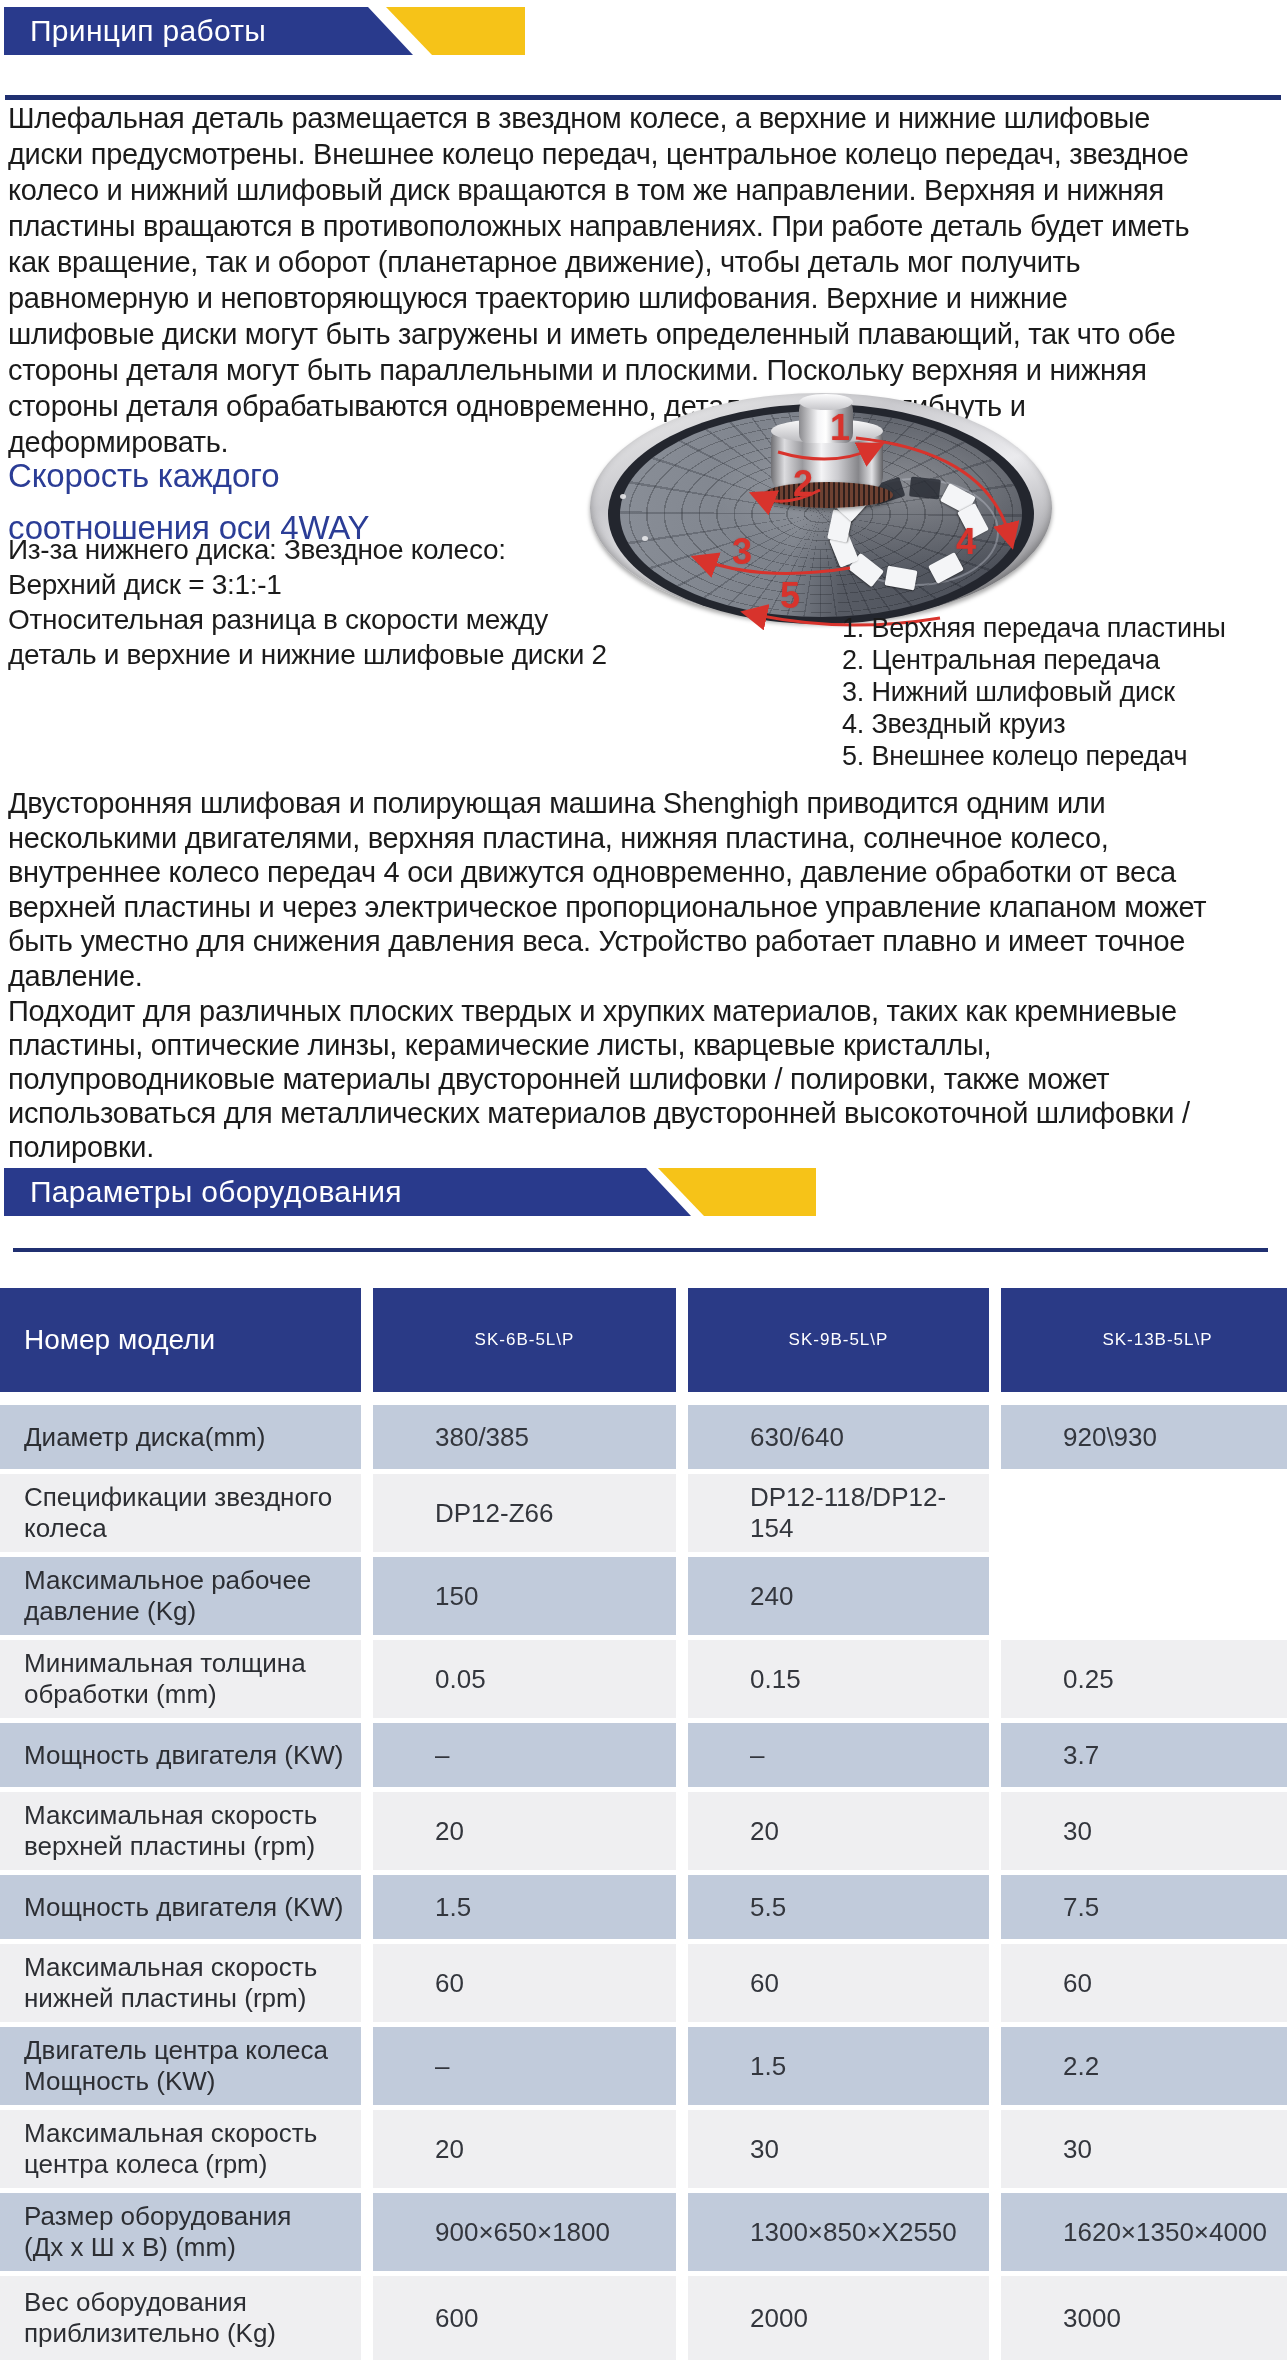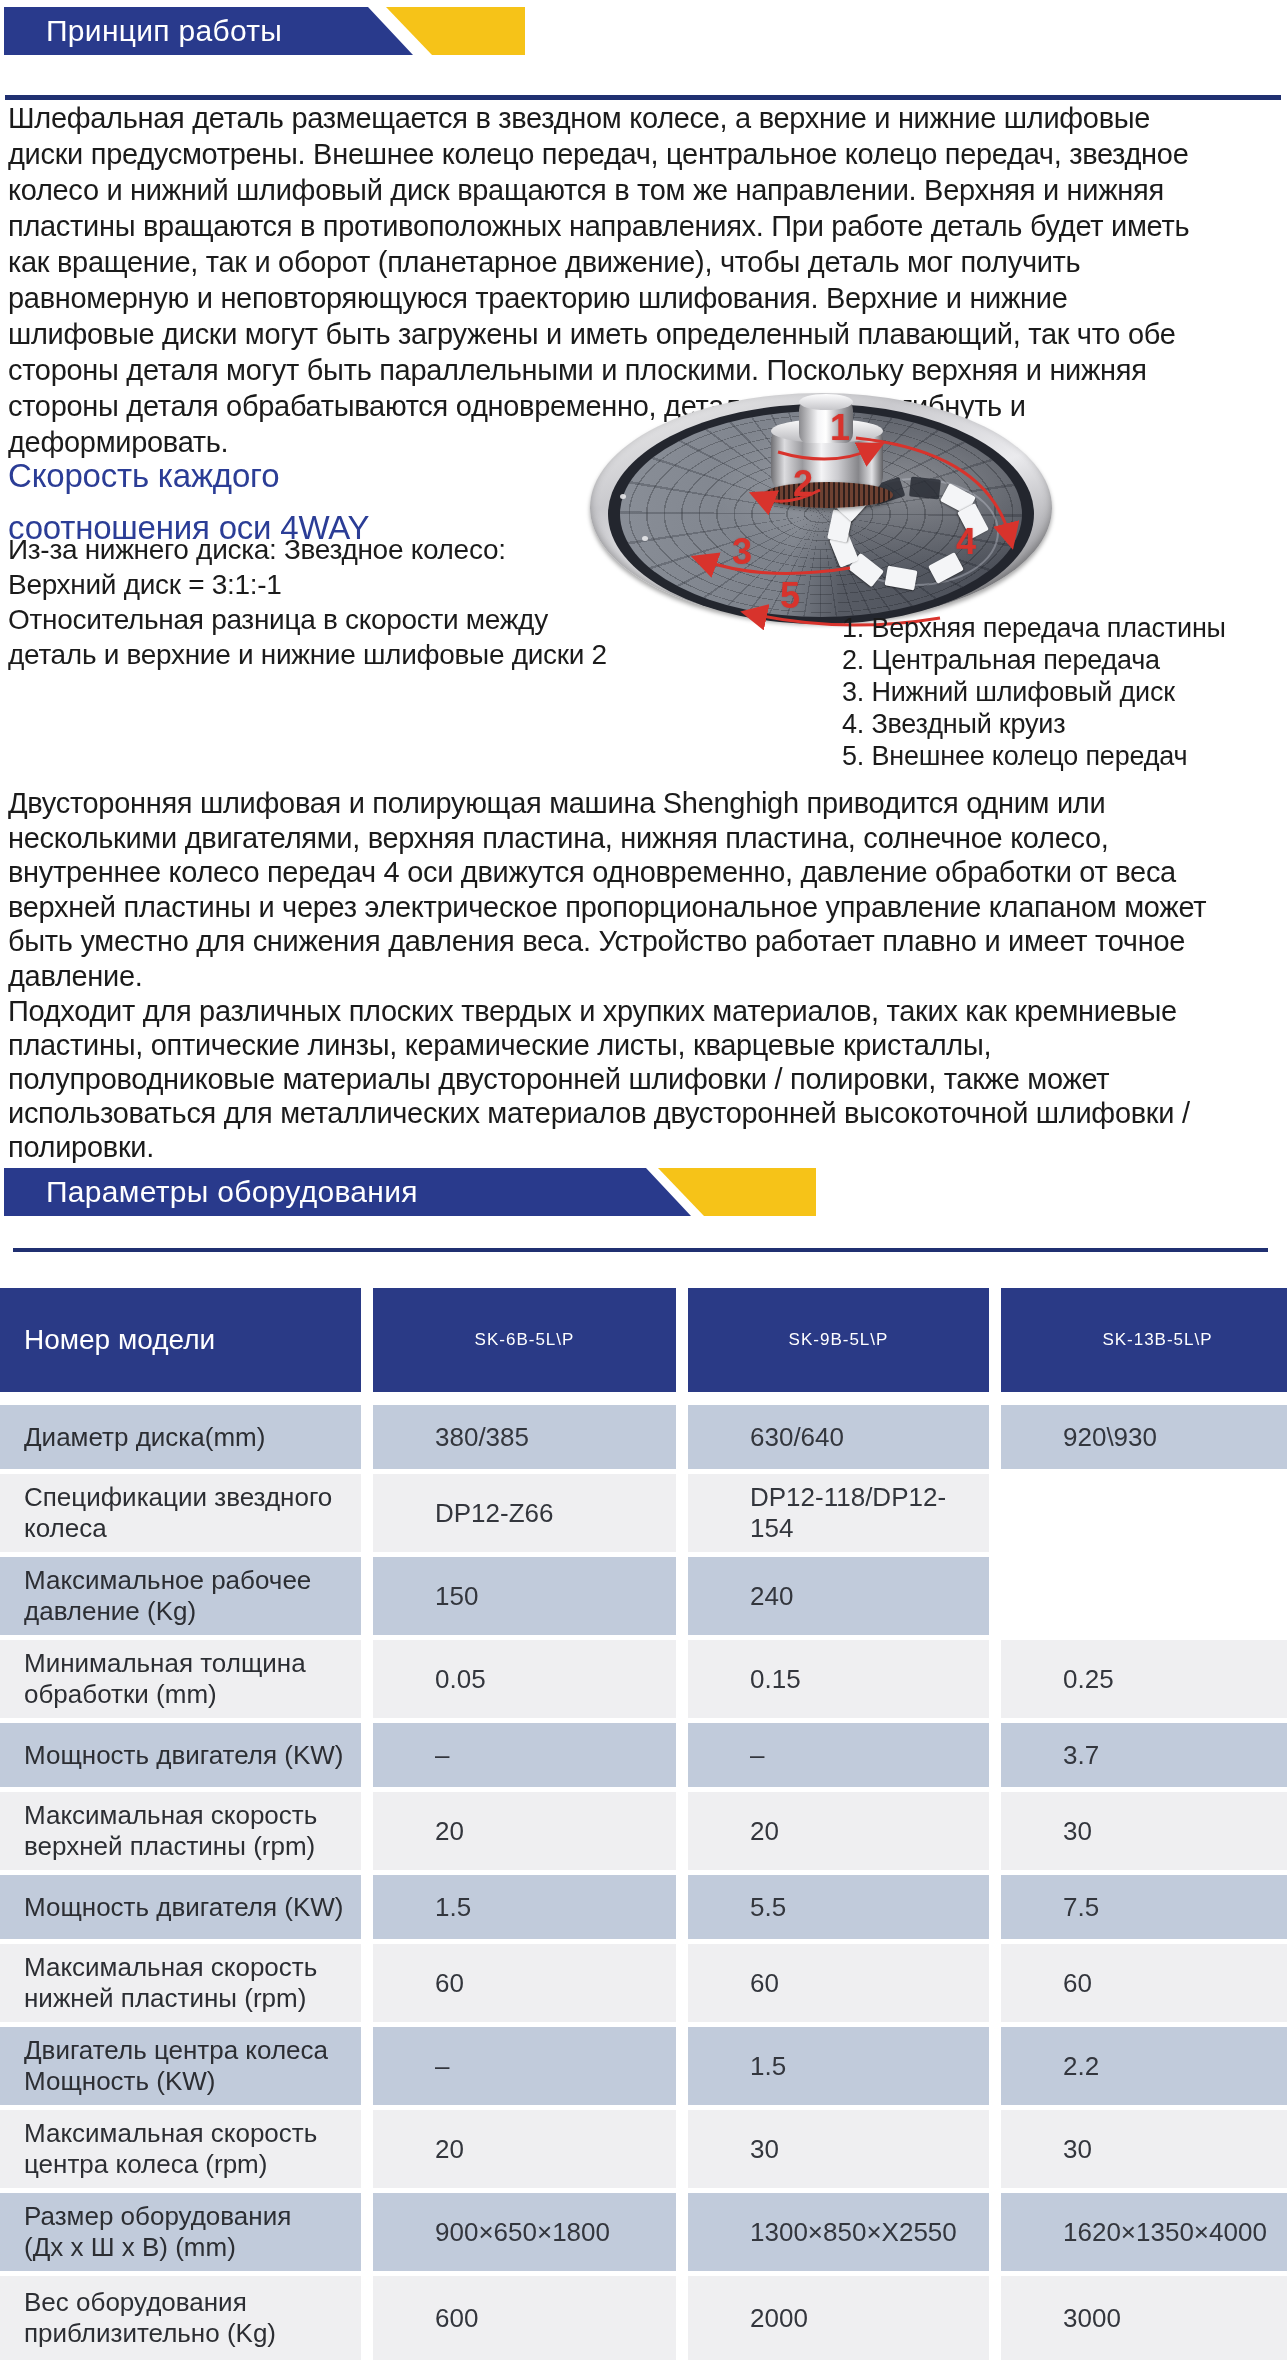--- a/index.html
+++ b/index.html
@@ -9,21 +9,21 @@
   }
   *{box-sizing:border-box;}
   html,body{margin:0;padding:0;background:#fff;}
   body{font-family:"Liberation Sans",sans-serif;color:var(--ink);}
   .page{position:relative;width:1287px;height:2364px;overflow:hidden;background:#fff;}
 
   
   .banner{position:absolute;height:48px;left:4px;}
   .banner .blue{position:absolute;left:0;top:0;height:100%;background:var(--banner-blue);
     clip-path:polygon(0 0,calc(100% - 45px) 0,100% 100%,0 100%);}
-  .banner .blue .title{display:block;padding-left:42px;line-height:47px;font-size:30px;
+  .banner .blue .title{display:block;padding-left:26px;line-height:47px;font-size:30px;
     color:#fff;letter-spacing:.3px;white-space:nowrap;}
   .banner .chev{position:absolute;top:0;height:100%;background:var(--yellow);
     clip-path:polygon(0 0,100% 0,100% 100%,46px 100%);}
   #banner1{top:7px;}  #banner1 .blue{width:409px;} #banner1 .chev{left:382px;width:139px;}
   #banner2{top:1168px;} #banner2 .blue{width:687px;} #banner2 .chev{left:654px;width:158px;}
 
   .rule{position:absolute;background:var(--rule);}
   #rule1{left:5px;top:95px;width:1276px;height:5px;}
   #rule2{left:13px;top:1248px;width:1255px;height:4px;}
 

